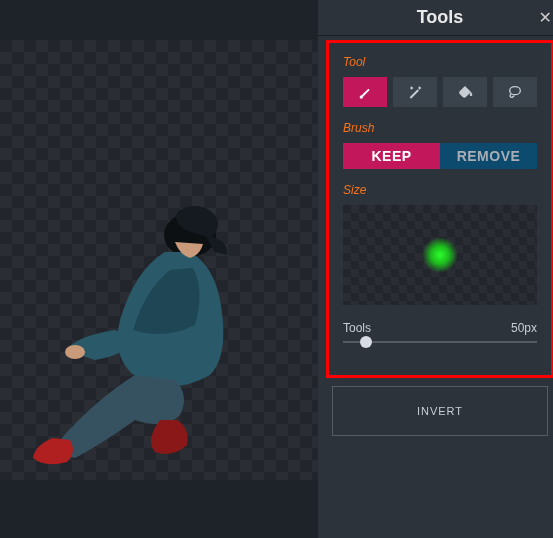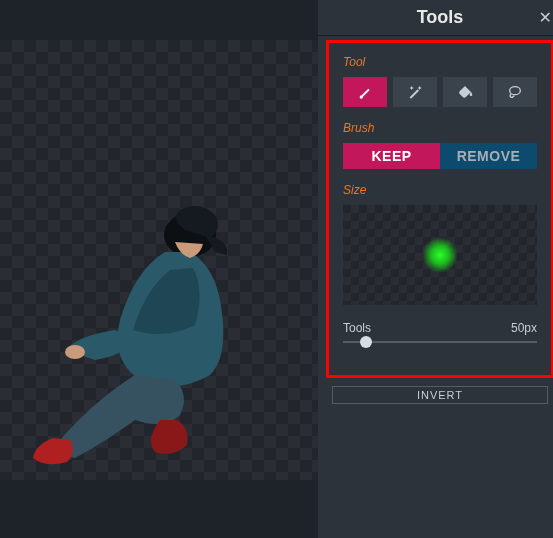--- a/index.html
+++ b/index.html
@@ -153,21 +153,21 @@
   position: absolute;
   top: -5px;
   width: 12px;
   height: 12px;
   background: #d8dde3;
   border-radius: 50%;
   transform: translateX(-50%);
 }
 .invert-btn {
   margin: 0 14px;
-  height: 18px;
+  height: 50px;
   border: 1px solid #555c66;
   display: flex;
   align-items: center;
   justify-content: center;
   color: #c8cdd3;
   font-size: 11px;
   letter-spacing: 1px;
   cursor: pointer;
 }
 </style>

